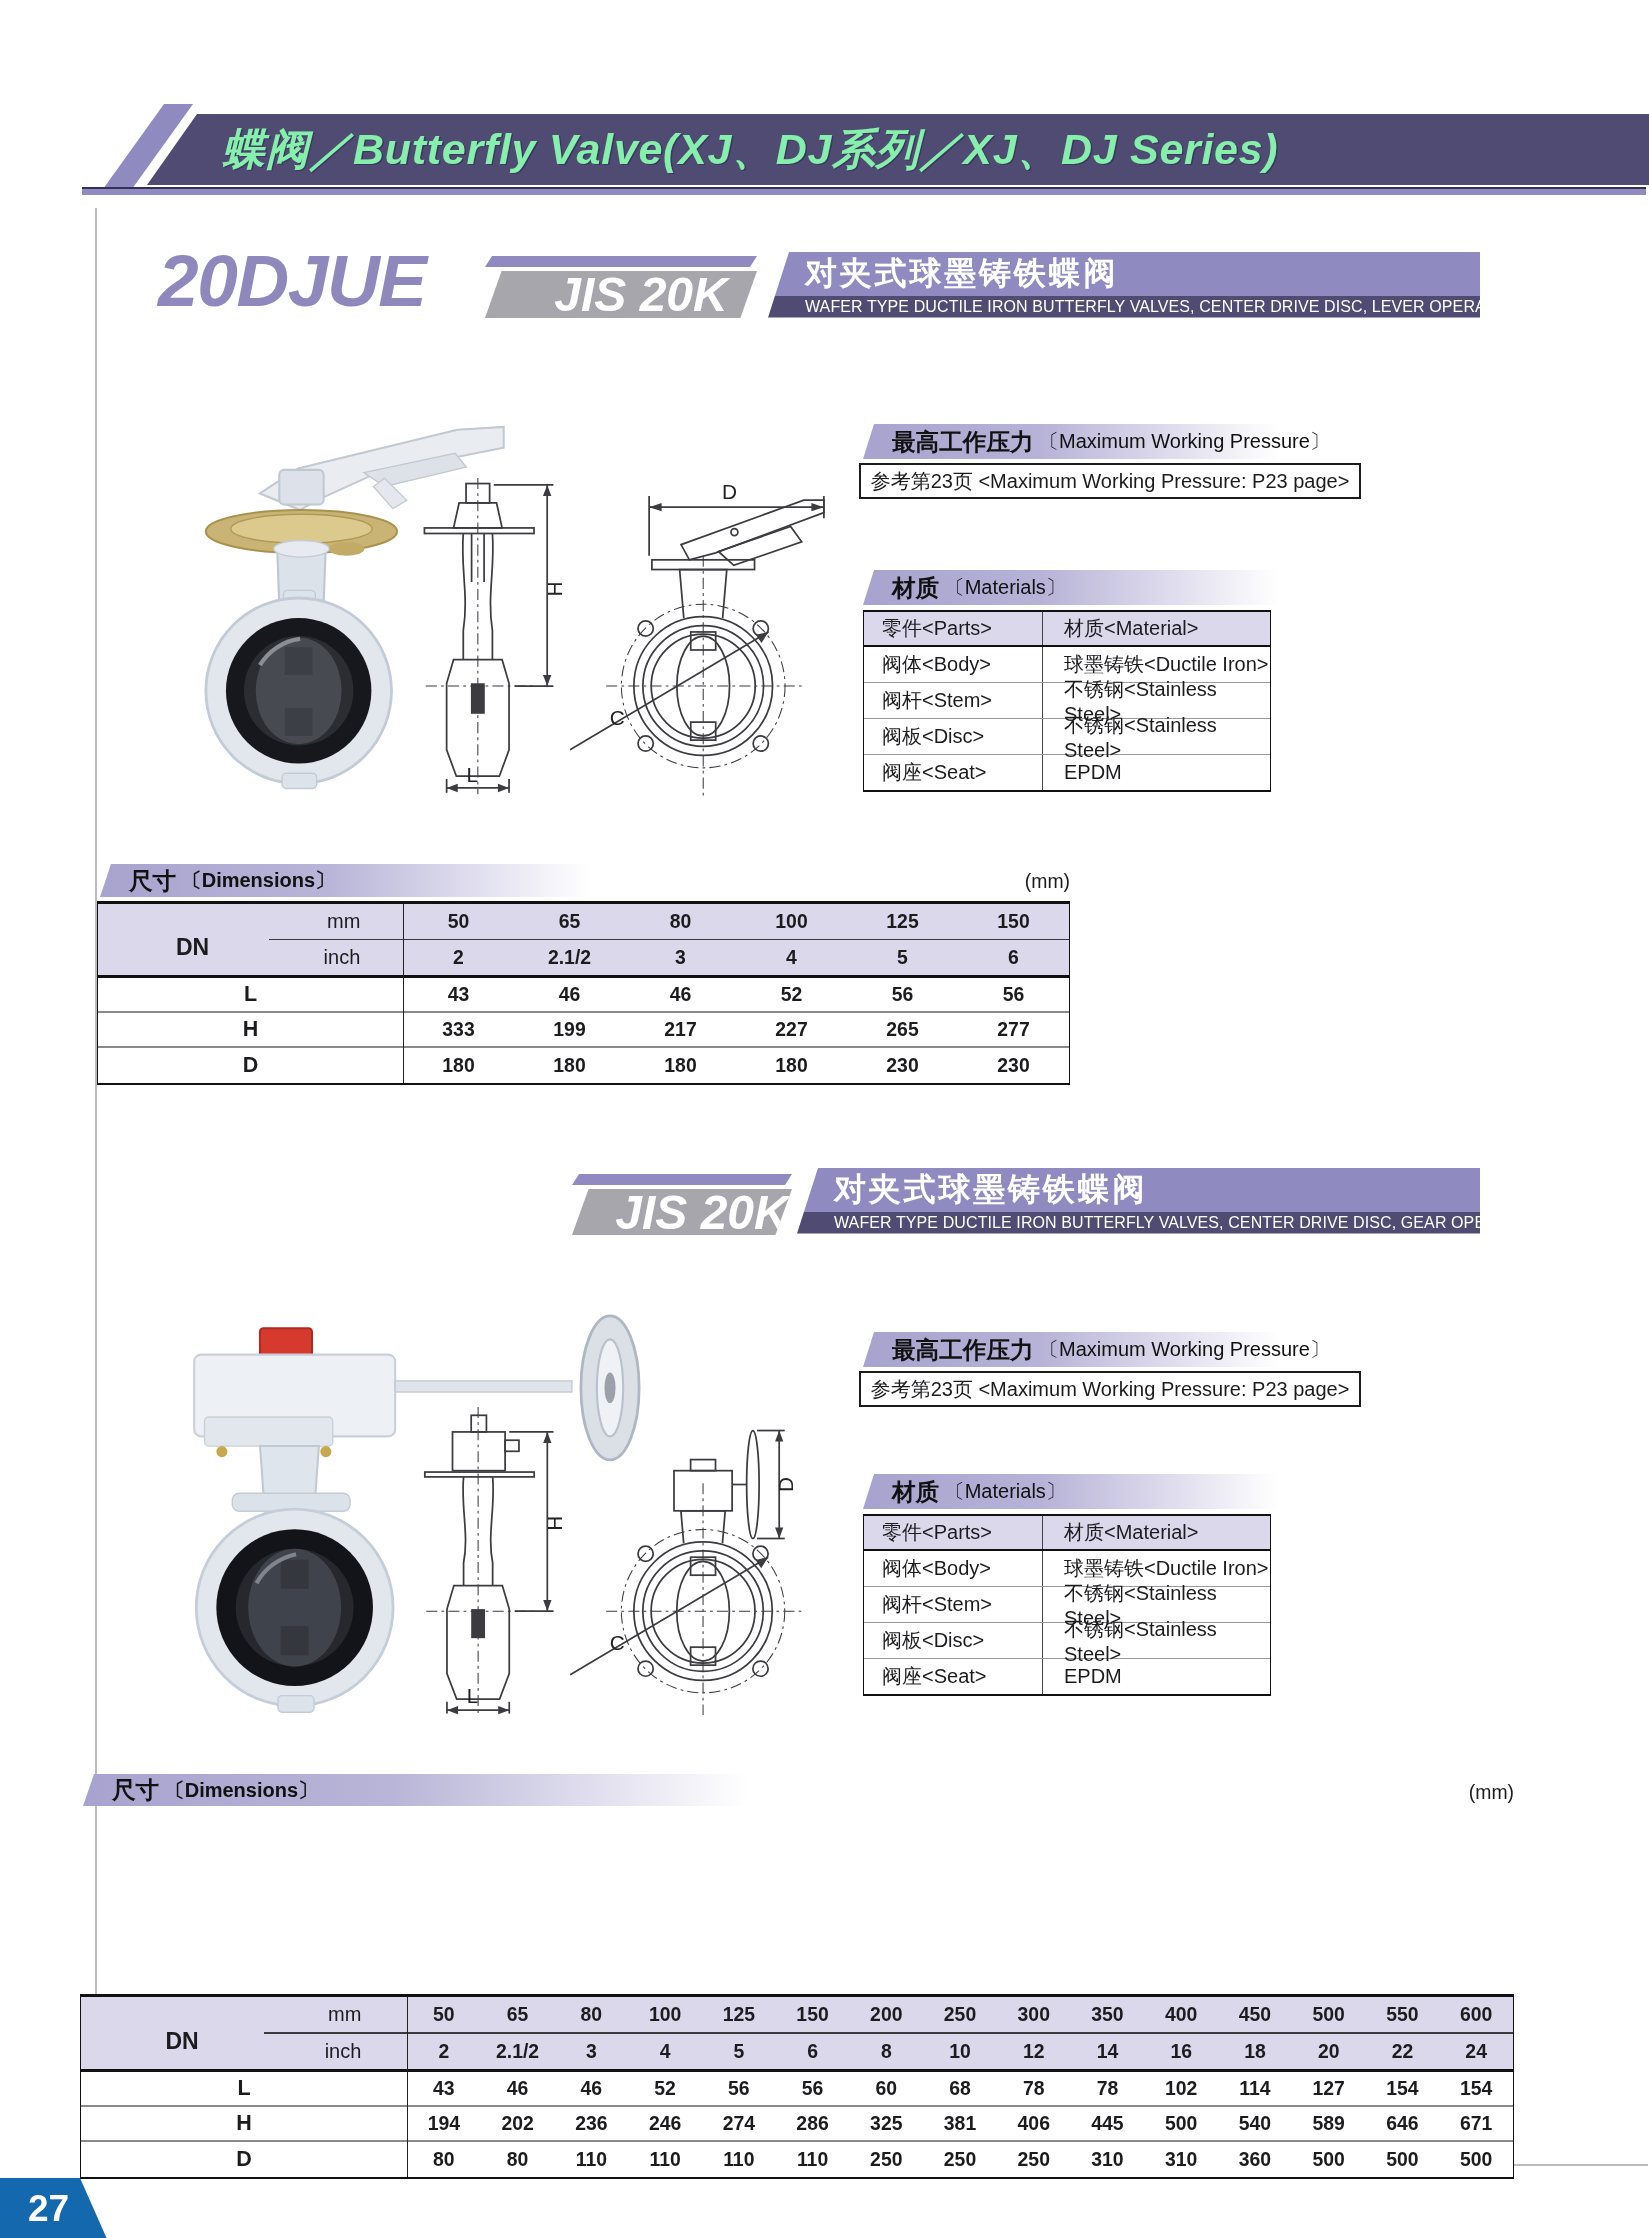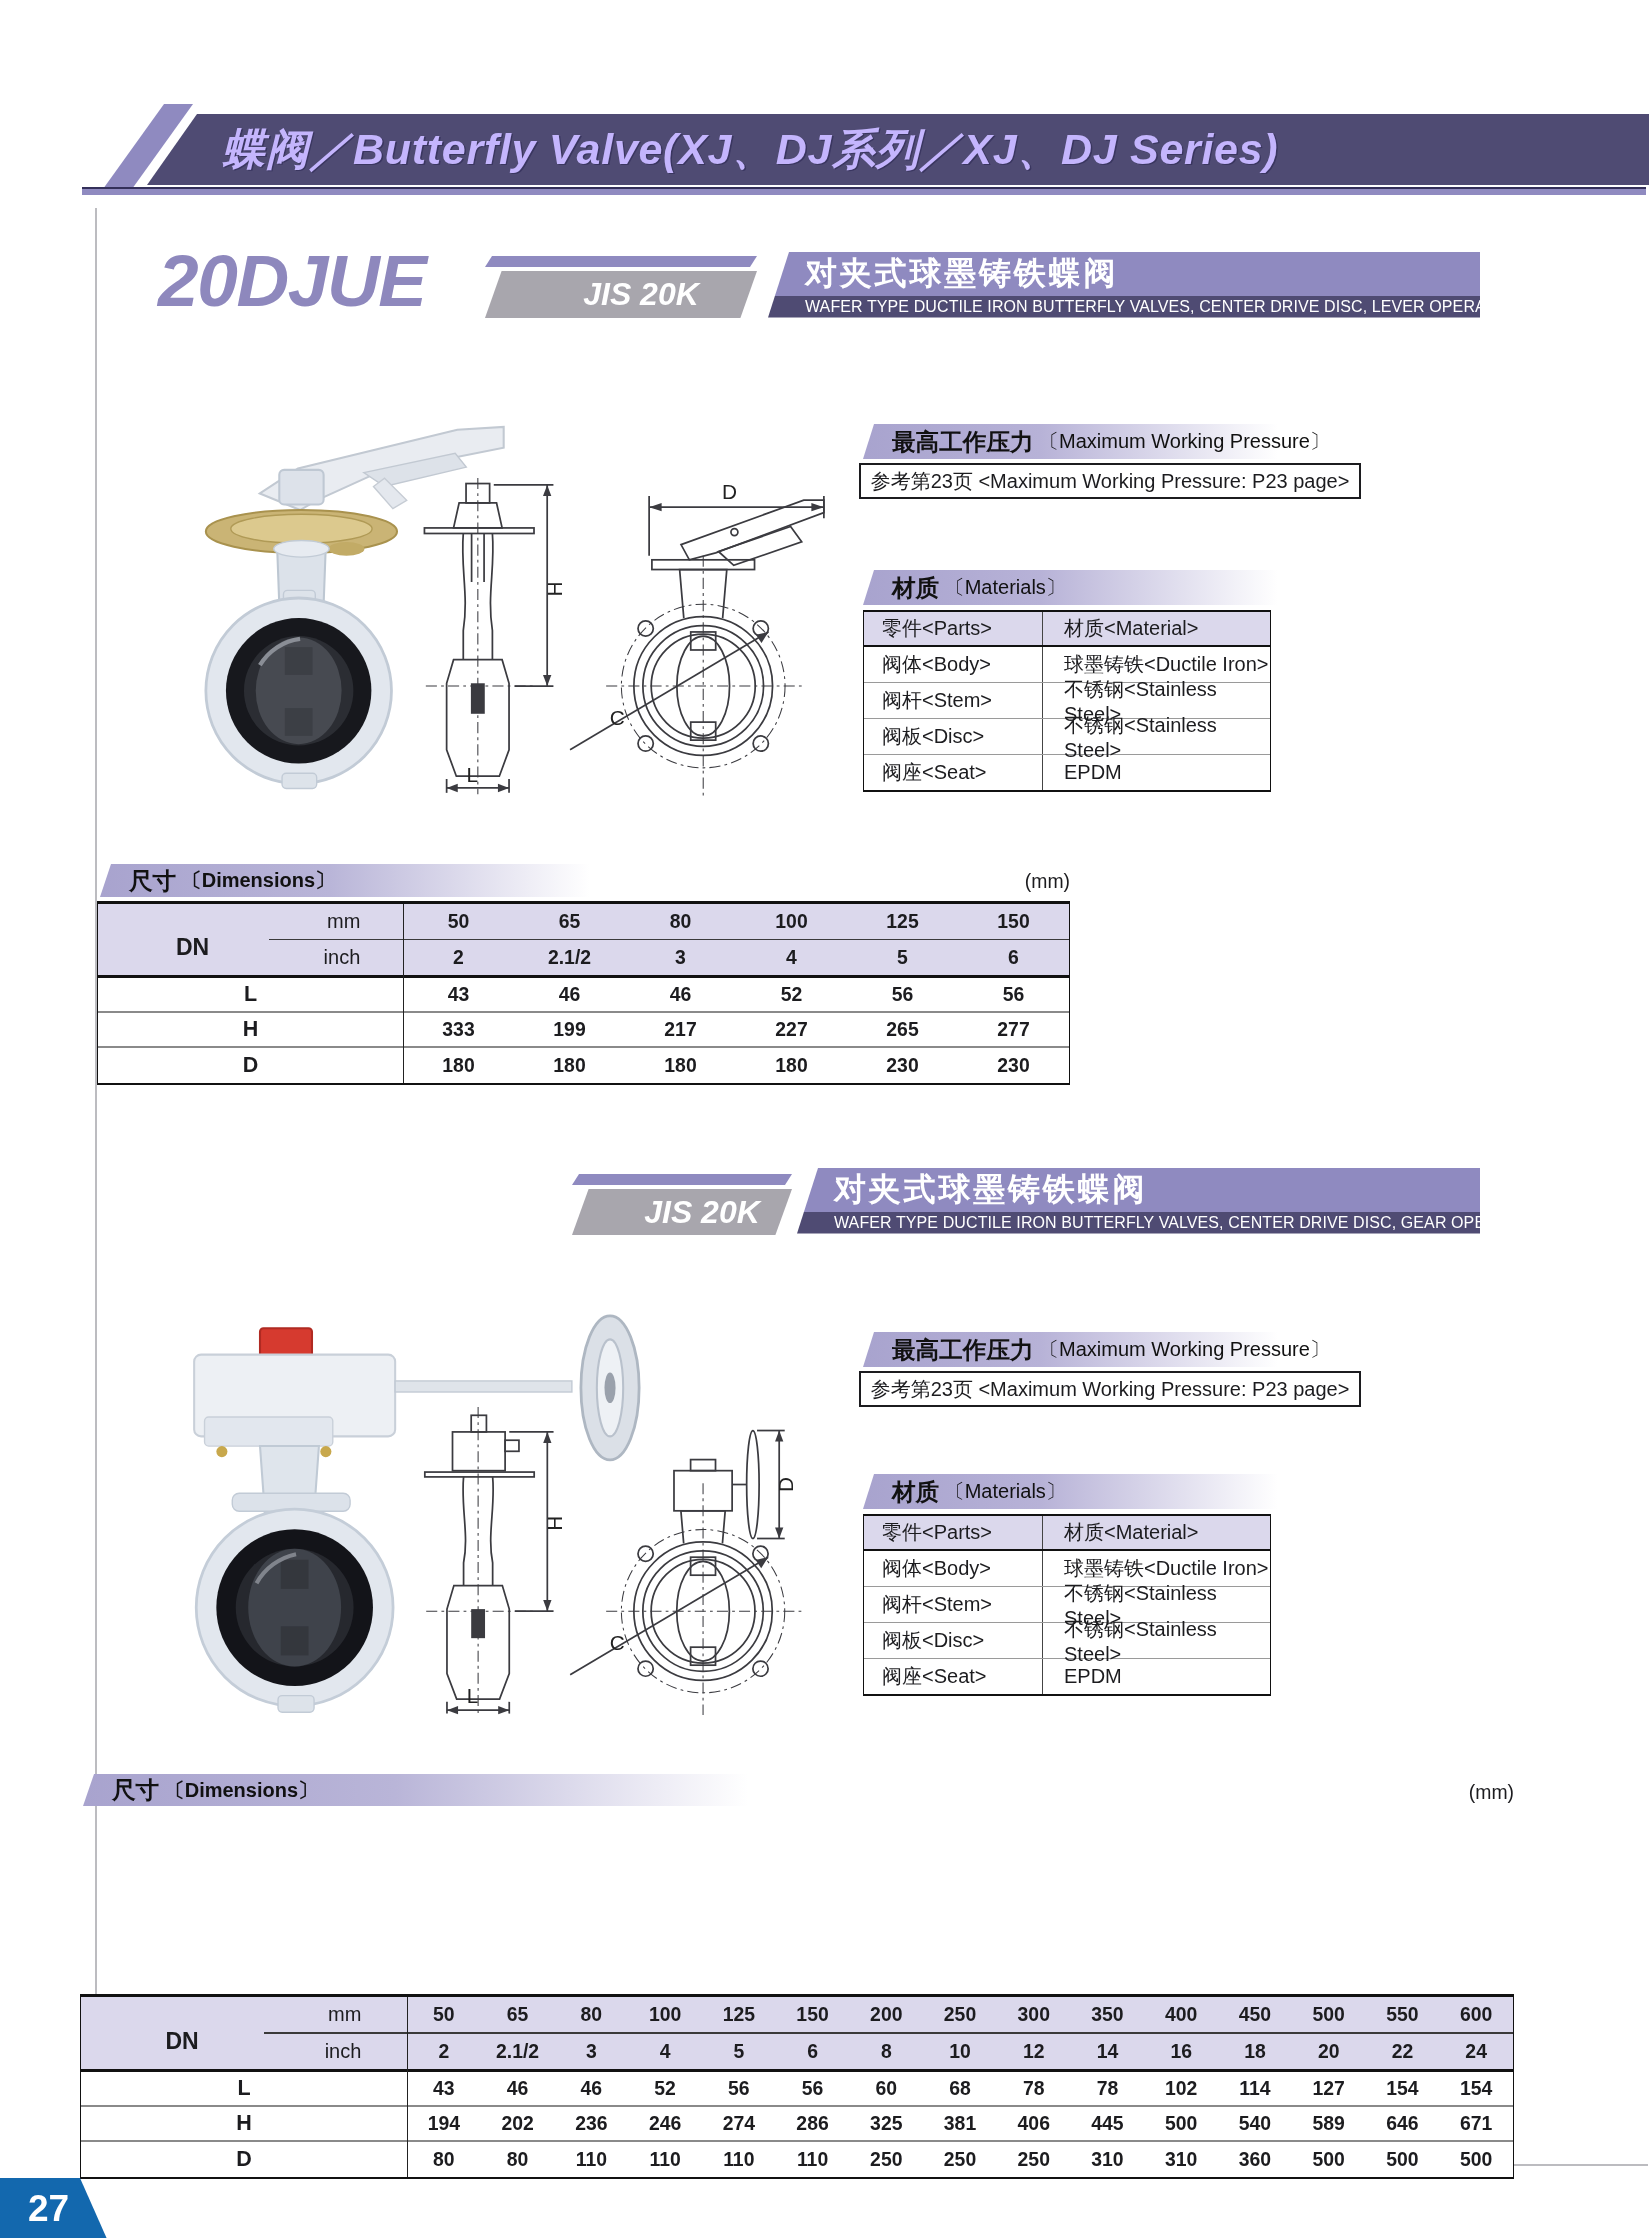--- a/index.html
+++ b/index.html
@@ -10,31 +10,31 @@
   
   .frame{left:95px;top:208px;width:1551px;height:1956px;border-left:2.1px solid #bcbcc0;
          border-bottom:2.1px solid #bcbcc0;border-bottom-left-radius:11px;}
 
   
   .tb-stripe{left:103px;top:104px;width:159px;height:85px;background:#8f8ac0;
              clip-path:polygon(61px 0,90px 0,29px 100%,0 100%);}
   .tb-band{left:147px;top:114px;width:1503px;height:71px;background:#4f4b73;
            clip-path:polygon(50px 0,100% 0,100% 100%,0 100%);
            display:flex;align-items:center;padding-left:75px;box-sizing:border-box;}
-  .tb-band span{font-size:43px;font-weight:bold;font-style:italic;color:#c4b5fd;letter-spacing:0.7px;
+  .tb-band span{font-size:43px;font-weight:bold;font-style:italic;color:#86efac;letter-spacing:0.7px;
                 text-shadow:1.4px 1.4px 0 #3a3660;white-space:nowrap;}
   .tb-underline{left:82px;top:187px;width:1564px;height:6.2px;background:#8f8ac0;border-top:2.1px solid #34305a;}
 
   
   .model{font-size:73px;line-height:1.0;font-weight:bold;font-style:italic;color:#8e88bd;
          letter-spacing:-1.4px;white-space:nowrap;}
   .thinbar{background:#8f8ac0;clip-path:polygon(7px 0,100% 0,calc(100% - 7px) 100%,0 100%);}
   .jisbox{background:#a8a6ad;clip-path:polygon(16.6px 0,100% 0,calc(100% - 16.6px) 100%,0 100%);
           display:flex;align-items:center;justify-content:center;}
-  .jisbox span{color:#fff;font-style:italic;font-weight:bold;font-size:32px;white-space:nowrap;margin-left:40px;}
+  .jisbox span{color:#fff;font-style:italic;font-weight:bold;font-size:48px;white-space:nowrap;margin-left:40px;}
   .banner{clip-path:polygon(21px 0,100% 0,100% 100%,0 100%);}
   .banner .bcn{height:44px;background:#8f8ac0;display:flex;align-items:center;padding-left:37px;
                font-size:32px;font-weight:bold;color:#fff;letter-spacing:2.8px;}
   .banner .ben{height:21.5px;background:#4f4b73;display:flex;align-items:center;padding-left:37px;
                font-size:16px;color:#fff;white-space:nowrap;letter-spacing:0.1px;}
 
   
   .band{height:35px;display:flex;align-items:center;box-sizing:border-box;
         background:linear-gradient(90deg,#a8a3ce 0%,#b7b2d7 35%,#ffffff 82%);
         clip-path:polygon(11px 0,100% 0,100% 100%,0 100%);}

